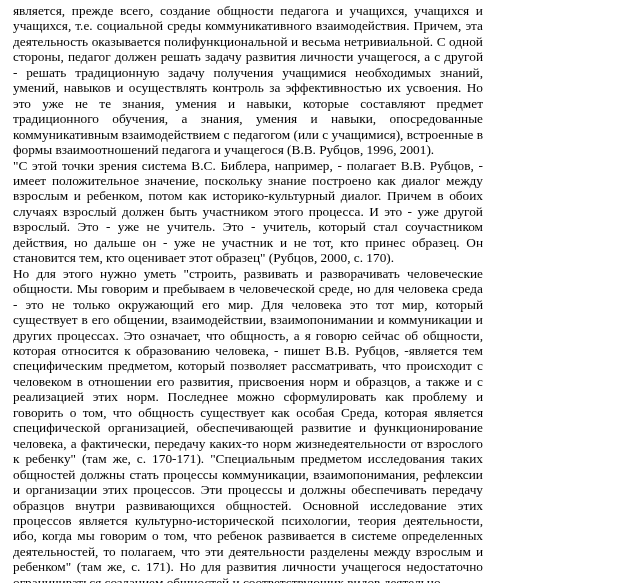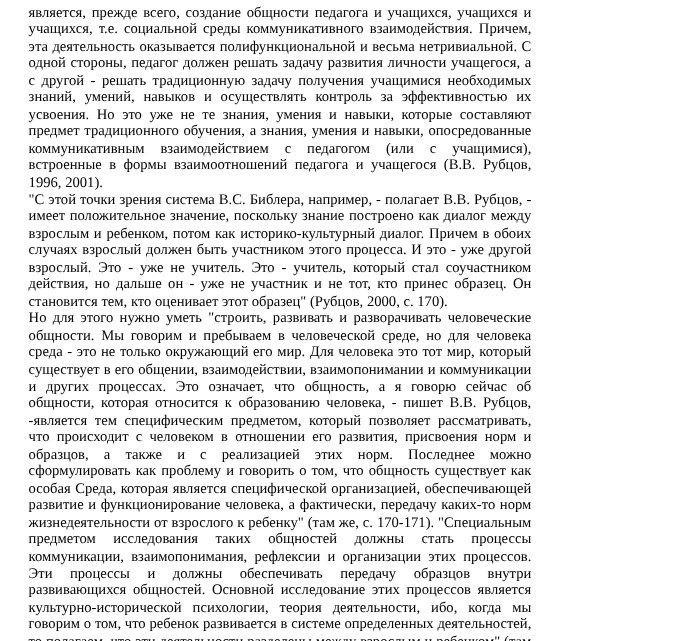--- a/index.html
+++ b/index.html
@@ -12,21 +12,21 @@
     height: 583px;
     font-family: "Liberation Serif", serif;
     color: #000000;
     overflow: hidden;
   }
   .page {
     position: relative;
     width: 497px;
     height: 583px;
     box-sizing: border-box;
-    padding: 3px 14px 0 26px;
+    padding: 3px 14px 0 13px;
   }
   .body-text {
     font-size: 13.3px;
     line-height: 15.45px;
     text-align: justify;
     text-justify: inter-word;
     hyphens: none;
   }
   .body-text p {
     margin: 0;

